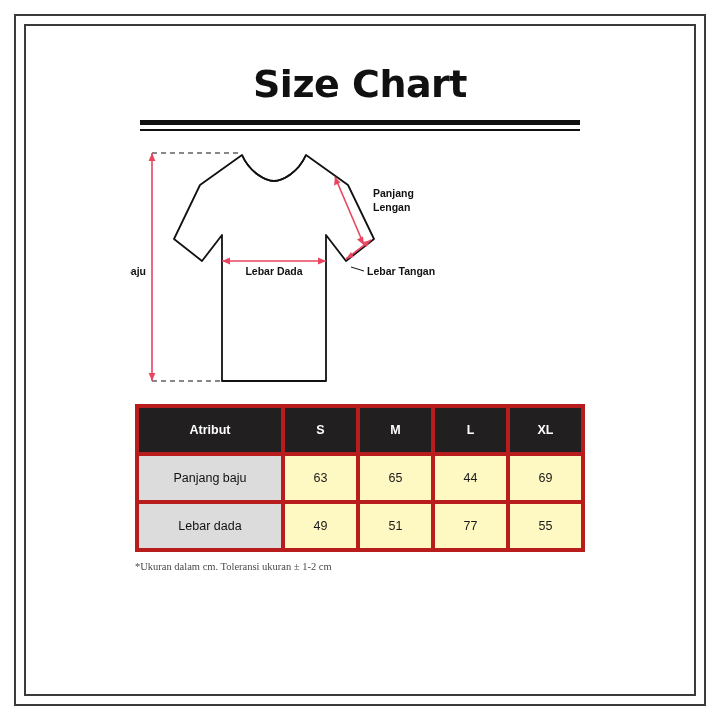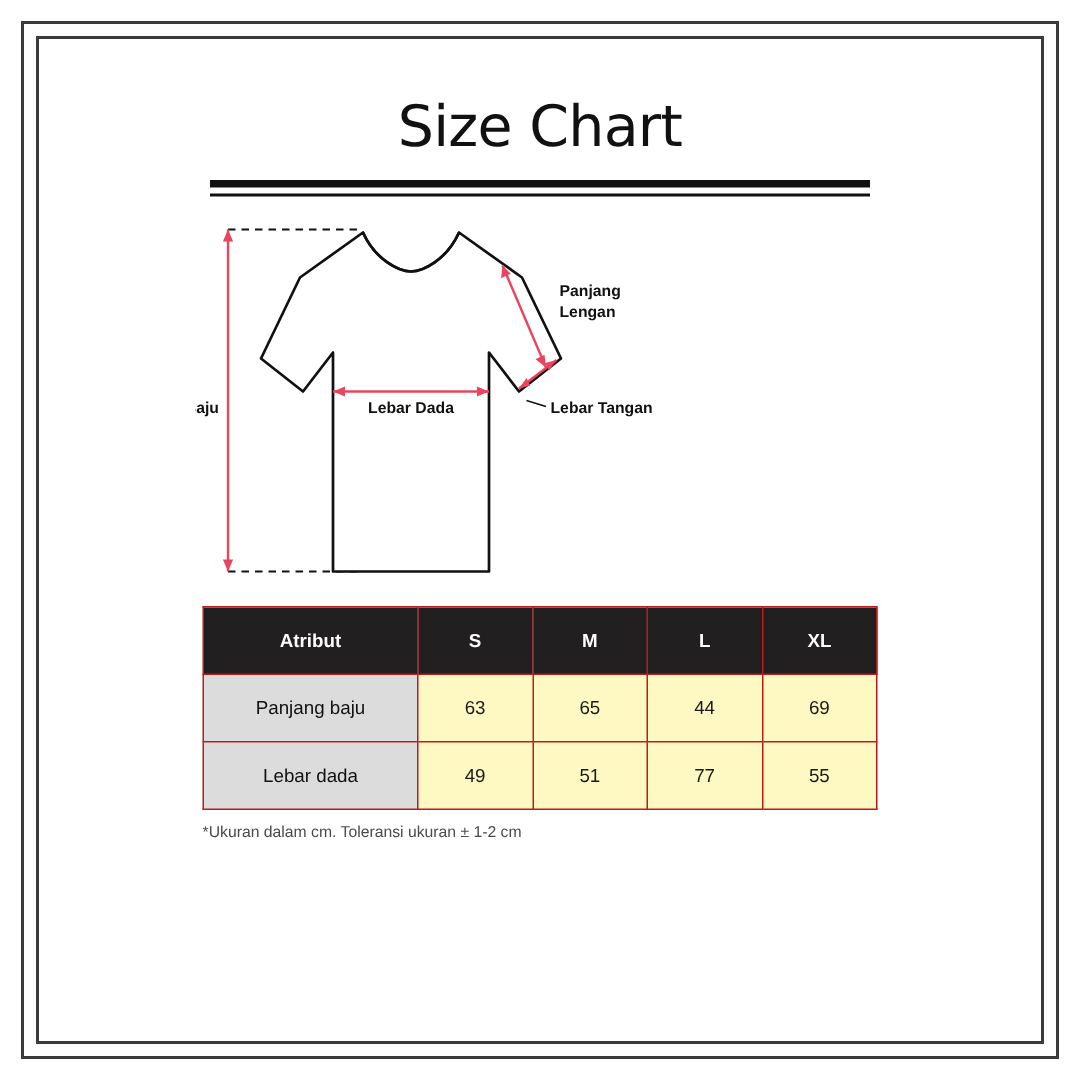--- a/index.html
+++ b/index.html
@@ -43,21 +43,21 @@
   .content {
     position: absolute;
     left: 40px;
     top: 40px;
     right: 40px;
     bottom: 40px;
   }
   .title {
     text-align: center;
     font-size: 38px;
-    font-weight: normal;
+    font-weight: bold;
     letter-spacing: -0.5px;
     color: #111111;
     margin-top: 22px;
     font-family: "DejaVu Sans", sans-serif;
   }
   .title-rules {
     width: 440px;
     margin: 14px auto 0 auto;
   }
   .rule-thick {
@@ -88,21 +88,21 @@
     font-family: "Liberation Sans", sans-serif;
   }
   table.size-table {
     border-collapse: collapse;
     width: 450px;
     margin: 6px auto 0 auto;
     table-layout: fixed;
   }
   table.size-table th,
   table.size-table td {
-    border: 1px solid #b91c1c;
+    border: 4px solid #b91c1c;
     height: 42px;
     text-align: center;
     font-size: 12.5px;
     color: #1a1a1a;
   }
   table.size-table thead th {
     background: #211f1f;
     color: #ffffff;
     font-weight: bold;
     font-size: 12.5px;
@@ -117,20 +117,21 @@
   }
   table.size-table tbody td {
     background: #fef9c3;
   }
   .note {
     width: 450px;
     margin: 9px auto 0 auto;
     font-size: 10.5px;
     color: #4a4a4a;
     text-align: left;
+    font-family: Liberation Serif, serif;
   }
 </style>
 </head>
 <body>
 
 <div class="page">
   <div class="frame-outer"></div>
   <div class="frame-inner"></div>
 
   <div class="content">

